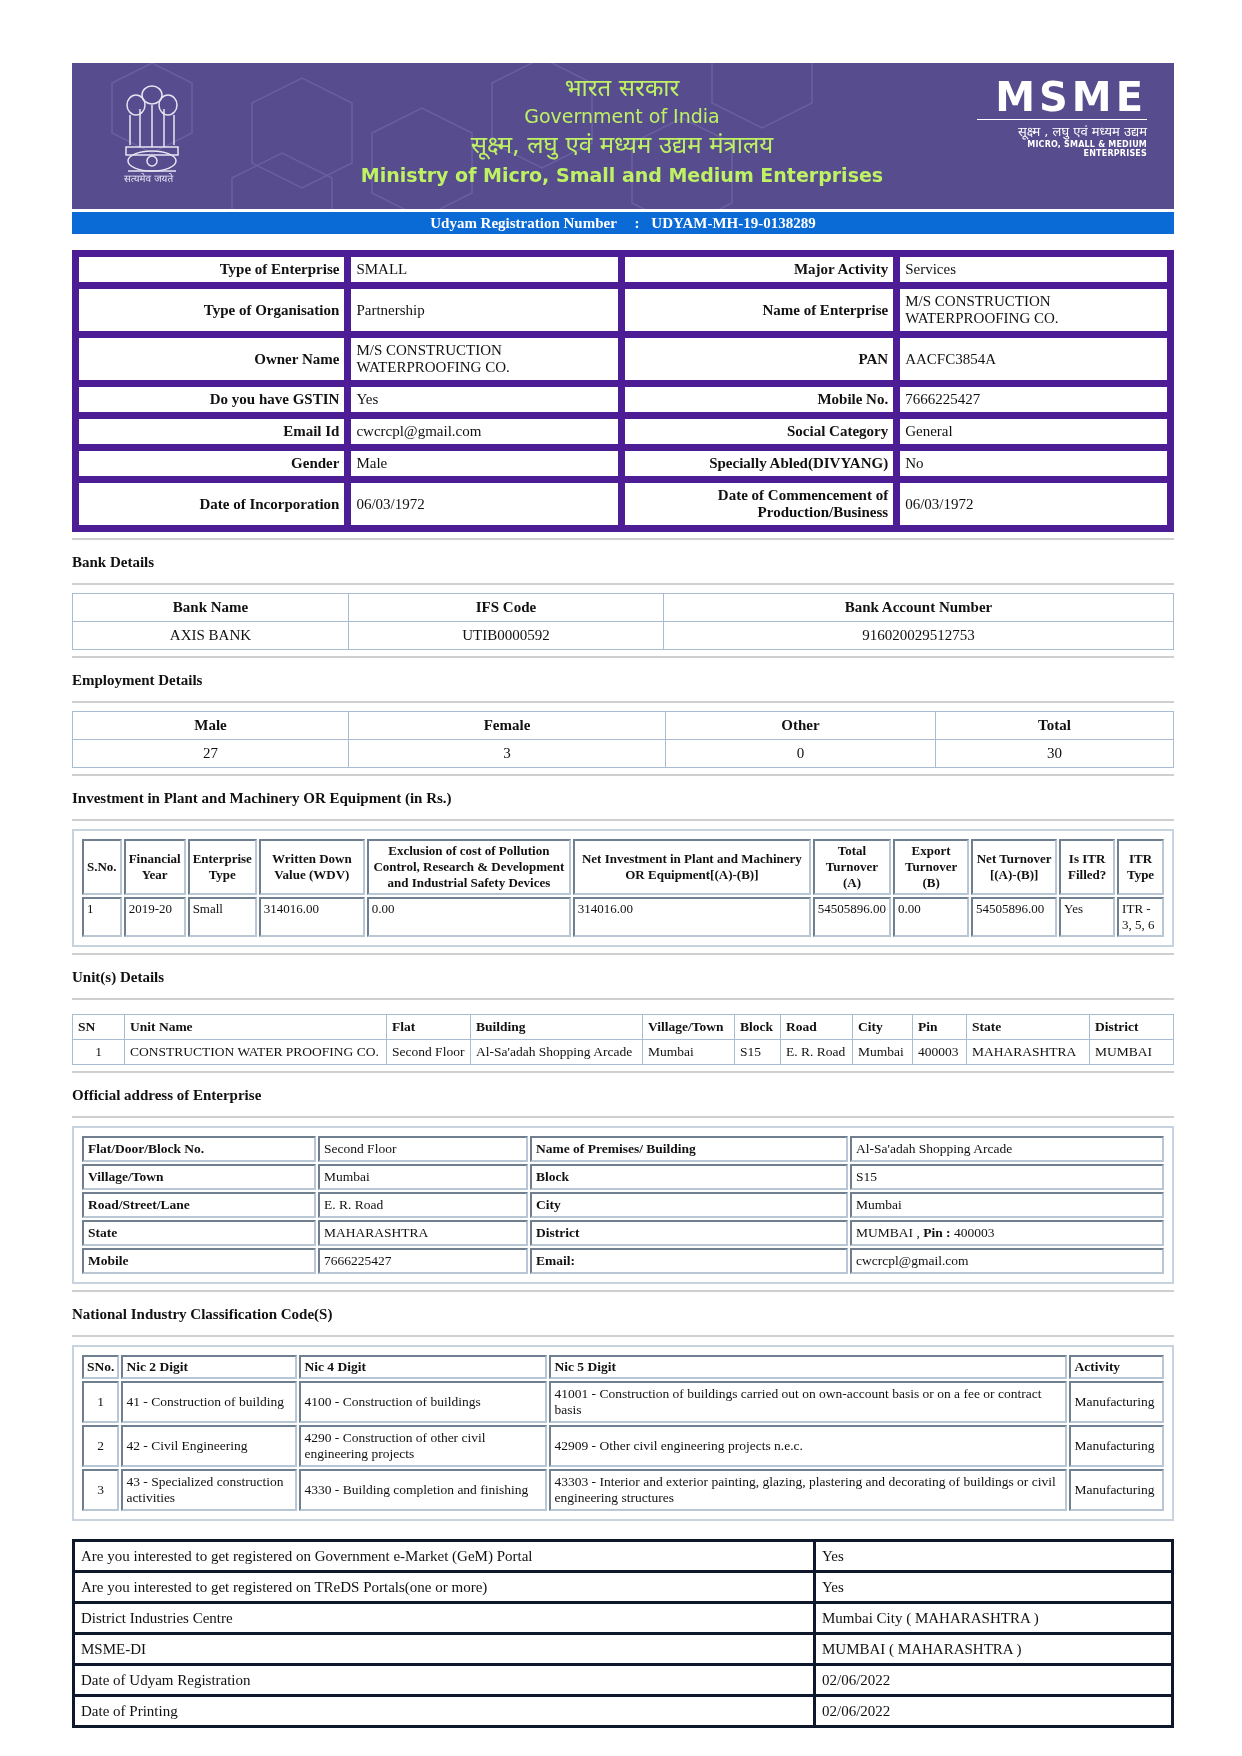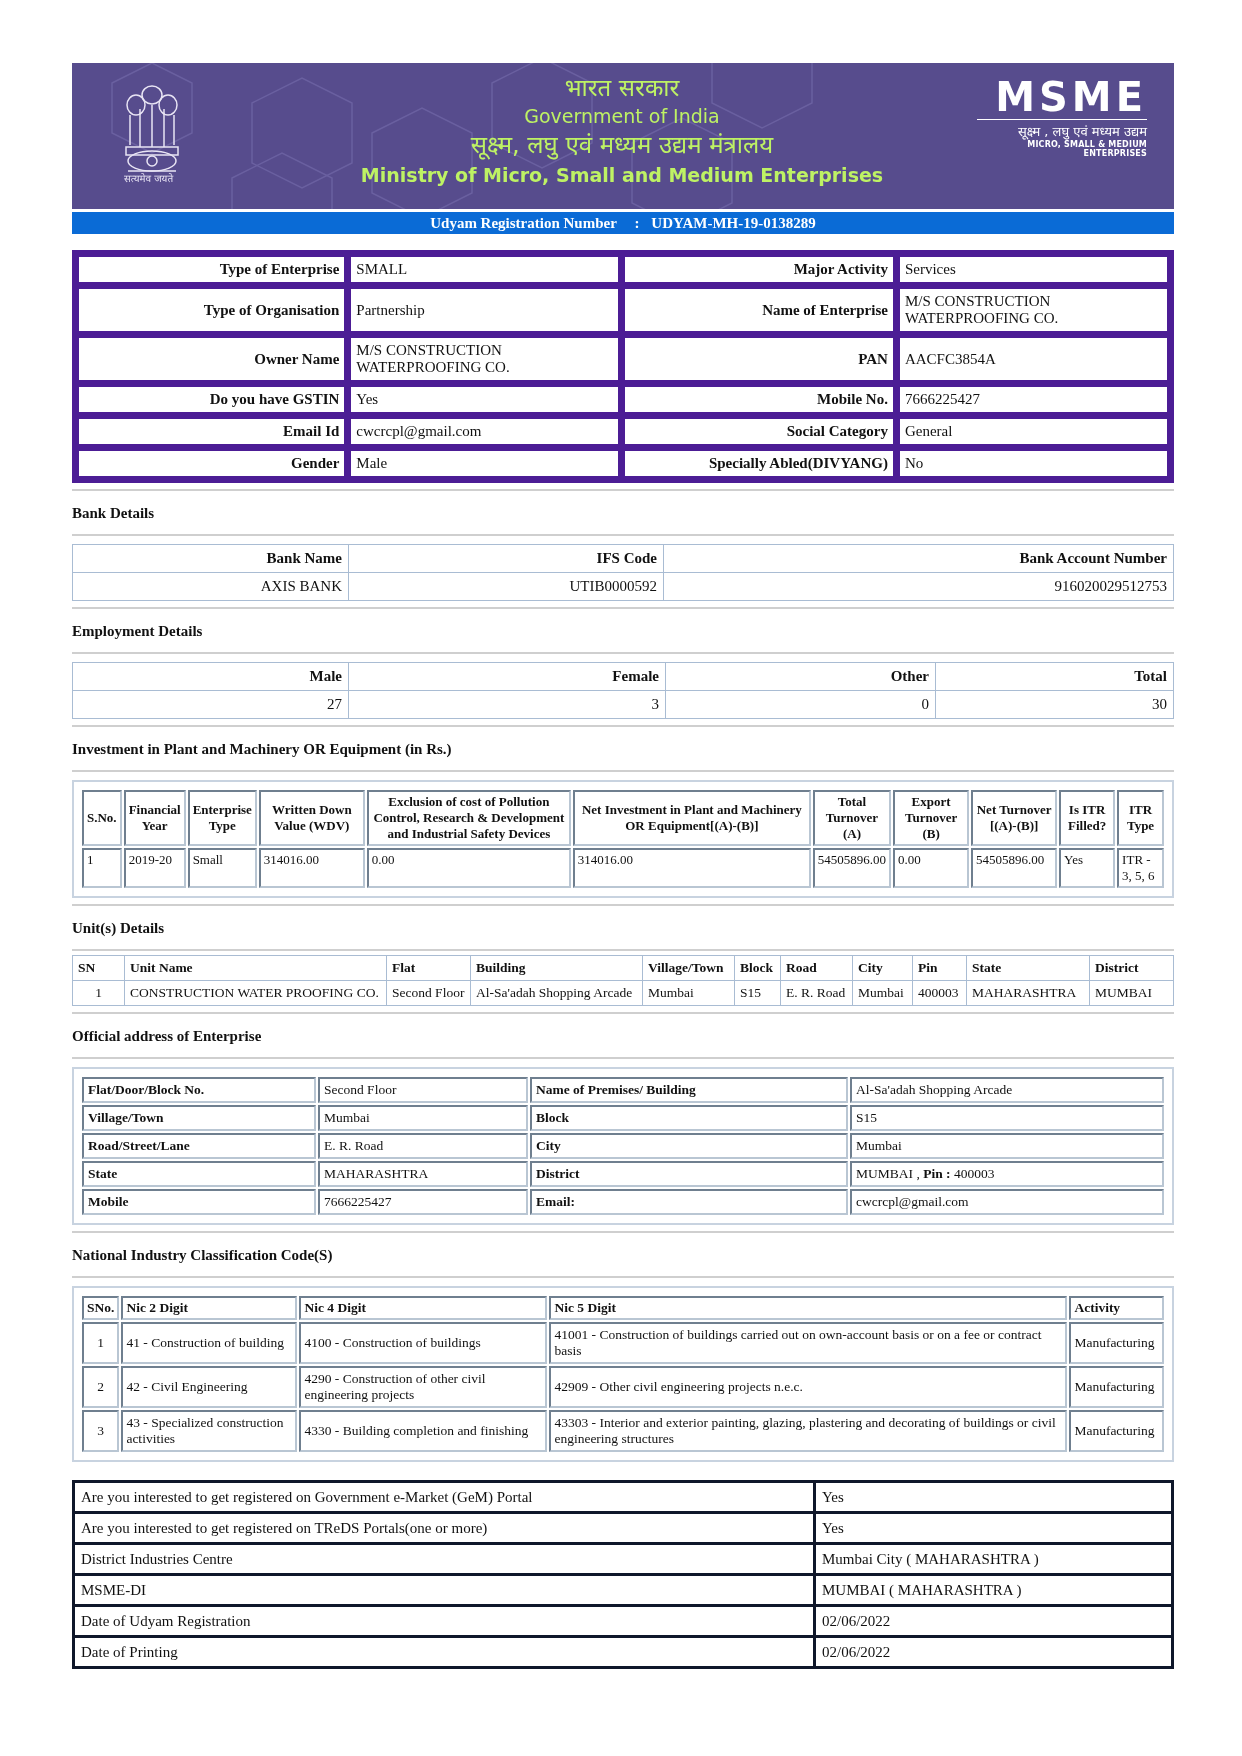--- a/index.html
+++ b/index.html
@@ -28,29 +28,29 @@
   .info td { border: 7px solid #4c1d95; padding: 4px 5px; vertical-align: middle; }
   .info td.lbl { text-align: right; font-weight: bold; width: 267px; }
   .info td.val { width: 266px; }
   .info td.val2 { width: 266px; }
   .info td.lbl2 { width: 267px; text-align: right; font-weight: bold; }
 
   .rule { height: 0; border-top: 2px solid #cfcfcf; margin-top: 6px; }
   .section-title { font-weight: bold; font-size: 15px; margin: 14px 0 12px 0; }
 
   .plain { width: 1102px; margin-top: 8px; font-size: 15px; }
-  .plain td, .plain th { border: 1px solid #a9bcd3; padding: 5px 6px; text-align: right; }
+  .plain td, .plain th { border: 1px solid #a9bcd3; padding: 5px 6px; text-align: center; }
   .plain th { font-weight: bold; }
 
   .boxwrap { margin-top: 8px; border: 2px solid #c8d3e0; padding: 6px 6px; }
   .grid { width: 100%; font-size: 13px; border-collapse: separate; border-spacing: 2px; }
   .grid td, .grid th { border: 2px solid #8b9aa9; border-top-color: #6f7f8f; border-left-color: #6f7f8f; border-right-color: #b9c6d3; border-bottom-color: #b9c6d3; padding: 2px 3px; vertical-align: top; }
   .grid th { font-weight: bold; text-align: center; vertical-align: middle; }
 
-  .units { width: 1102px; margin-top: 4px; font-size: 13.5px; }
+  .units { width: 1102px; margin-top: 14px; font-size: 13.5px; }
   .units td, .units th { border: 1px solid #a9bcd3; padding: 4px 5px; text-align: left; }
   .units th { font-weight: bold; }
   .units td.c { text-align: center; }
 
   .addr td { vertical-align: middle; font-size: 13.5px; padding: 3px 4px; }
   .addr td.k { font-weight: bold; }
 
   .nic td { vertical-align: middle; font-size: 13.5px; padding: 3px 3px; }
   .nic th { text-align: left; font-size: 13.5px; }
   .nic td.c { text-align: center; }
@@ -140,20 +140,26 @@
           <td class="lbl">Email Id</td>
           <td class="val">cwcrcpl@gmail.com</td>
           <td class="lbl2">Social Category</td>
           <td class="val2">General</td>
         </tr>
         <tr style="height: 24px;">
           <td class="lbl">Gender</td>
           <td class="val">Male</td>
           <td class="lbl2">Specially Abled(DIVYANG)</td>
           <td class="val2">No</td>
+        </tr>
+        <tr style="height: 40px;">
+          <td class="lbl">Date of Incorporation</td>
+          <td class="val">06/03/1972</td>
+          <td class="lbl2">Date of Commencement of Production/Business</td>
+          <td class="val2">06/03/1972</td>
         </tr>
       </tbody>
   </table>
   <div class="rule"></div>
 
   <div class="section-title">Bank Details</div>
   <div class="rule" style="margin-top:0"></div>
   <table class="plain">
     <colgroup>
         <col style="width:276px">

